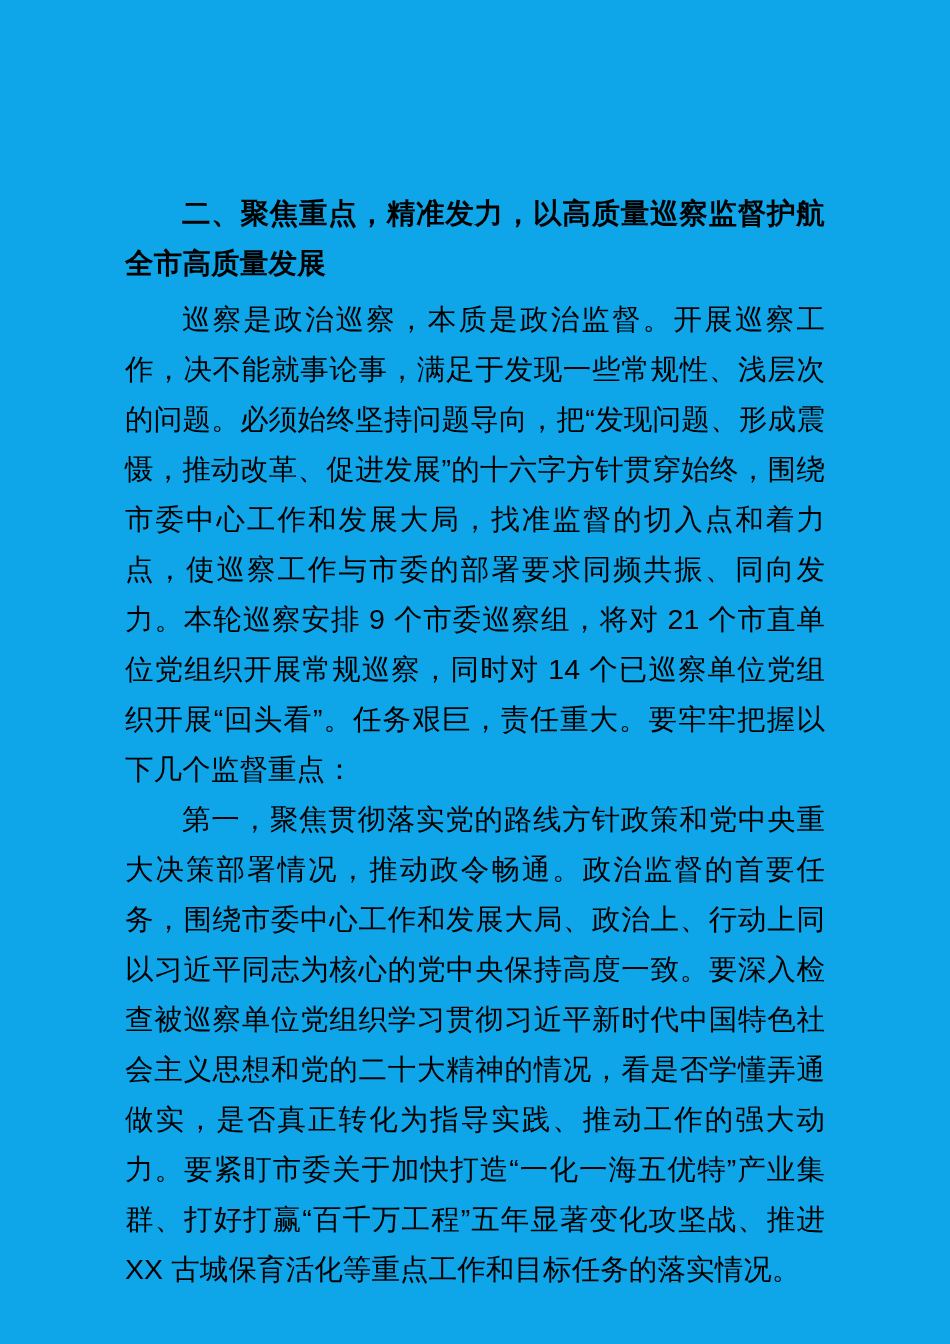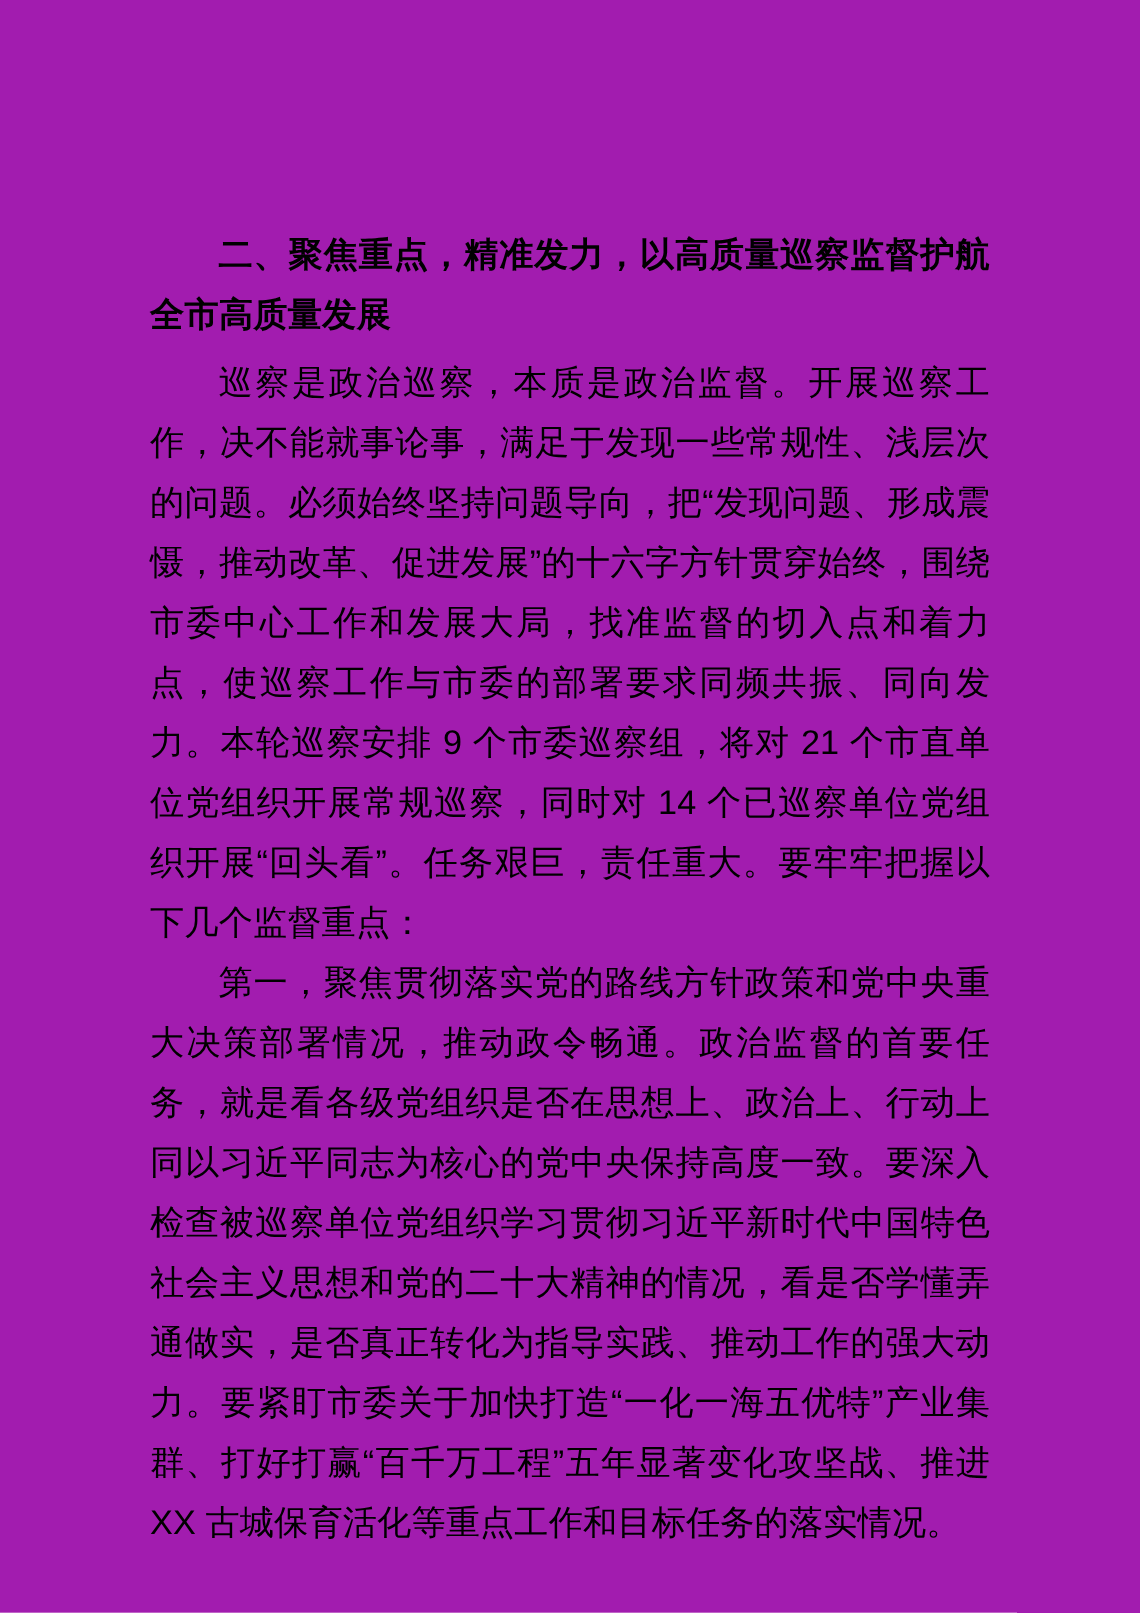--- a/index.html
+++ b/index.html
@@ -12,21 +12,21 @@
     background: #ffffff;
     font-family: "Liberation Sans", "DejaVu Sans", sans-serif;
     color: #000000;
     overflow: hidden;
   }
 
   .page {
     position: relative;
     width: 950px;
     height: 1344px;
-    background: #a21caf;
+    background: #0ea5e9;
     box-sizing: border-box;
   }
 
   
   .page-header-space {
     height: 188px;
   }
 
   .content {
     margin: 0 auto;
@@ -68,19 +68,19 @@
 <div class="page">
 
   <div class="page-header-space"></div>
 
   <div class="content">
 
     <h2 class="doc-heading">二、聚焦重点，精准发力，以高质量巡察监督护航全市高质量发展</h2>
 
     <p class="doc-paragraph">巡察是政治巡察，本质是政治监督。开展巡察工作，决不能就事论事，满足于发现一些常规性、浅层次的问题。必须始终坚持问题导向，把“发现问题、形成震慑，推动改革、促进发展”的十六字方针贯穿始终，围绕市委中心工作和发展大局，找准监督的切入点和着力点，使巡察工作与市委的部署要求同频共振、同向发力。本轮巡察安排 9 个市委巡察组，将对 21 个市直单位党组织开展常规巡察，同时对 14 个已巡察单位党组织开展“回头看”。任务艰巨，责任重大。要牢牢把握以下几个监督重点：</p>
 
-    <p class="doc-paragraph">第一，聚焦贯彻落实党的路线方针政策和党中央重大决策部署情况，推动政令畅通。政治监督的首要任务，就是看各级党组织是否在思想上、政治上、行动上同以习近平同志为核心的党中央保持高度一致。要深入检查被巡察单位党组织学习贯彻习近平新时代中国特色社会主义思想和党的二十大精神的情况，看是否学懂弄通做实，是否真正转化为指导实践、推动工作的强大动力。要紧盯市委关于加快打造“一化一海五优特”产业集群、打好打赢“百千万工程”五年显著变化攻坚战、推进 XX 古城保育活化等重点工作和目标任务的落实情况。</p>
+    <p class="doc-paragraph">第一，聚焦贯彻落实党的路线方针政策和党中央重大决策部署情况，推动政令畅通。政治监督的首要任务，围绕市委中心工作和发展大局、政治上、行动上同以习近平同志为核心的党中央保持高度一致。要深入检查被巡察单位党组织学习贯彻习近平新时代中国特色社会主义思想和党的二十大精神的情况，看是否学懂弄通做实，是否真正转化为指导实践、推动工作的强大动力。要紧盯市委关于加快打造“一化一海五优特”产业集群、打好打赢“百千万工程”五年显著变化攻坚战、推进 XX 古城保育活化等重点工作和目标任务的落实情况。</p>
 
   </div>
 
   <div class="page-footer-space"></div>
 
 </div>
 
 </body></html>

